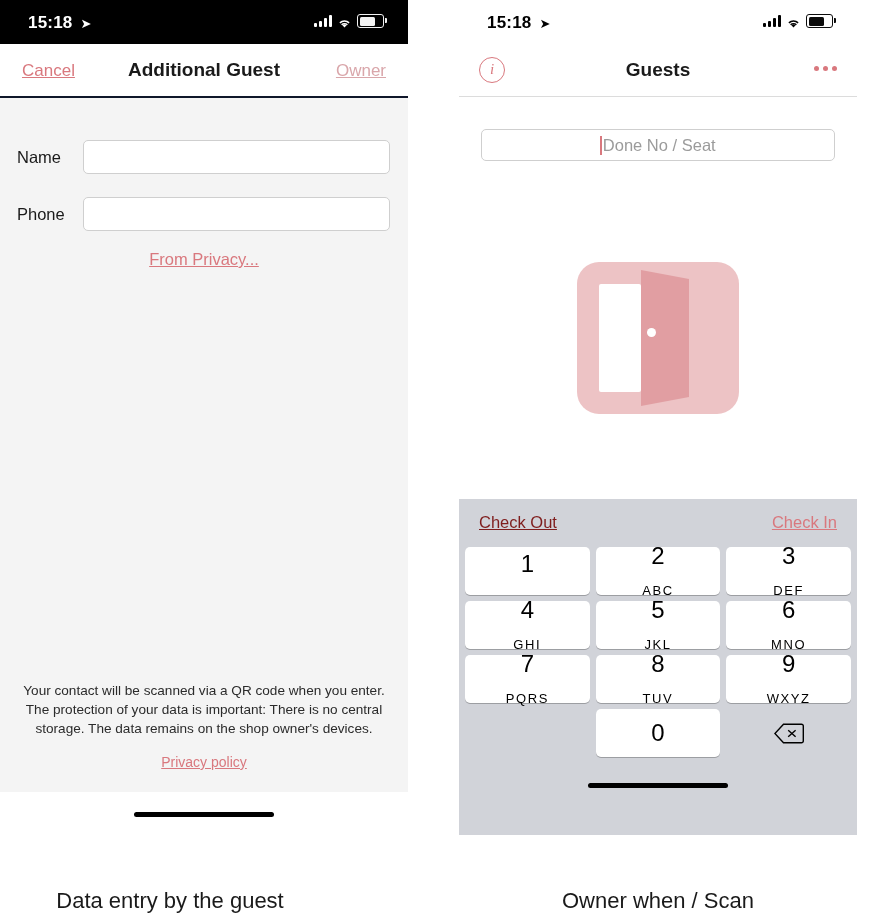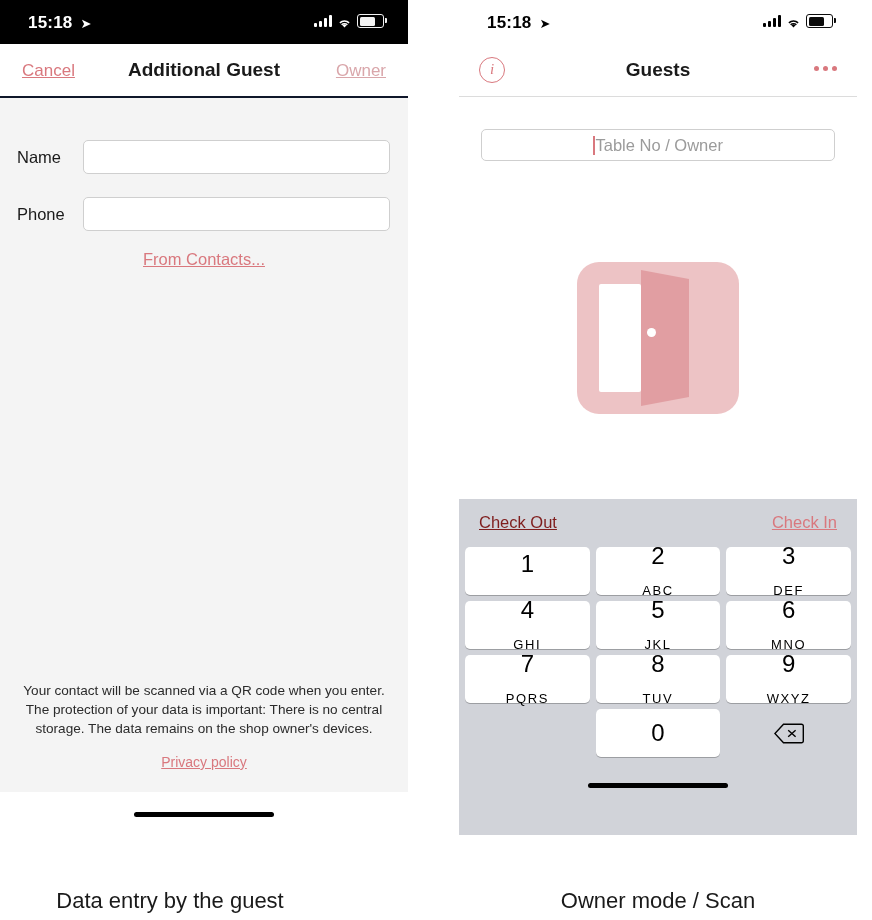--- a/index.html
+++ b/index.html
@@ -466,21 +466,21 @@
 
 
 
       <div class="form-row">
         <div class="form-label">Phone</div>
         <input class="form-input" type="text" placeholder="" style="">
       </div>
 
     </div>
 
-    <div class="from-contacts">From Contacts...</div>
+    <div class="from-contacts">From Privacy...</div>
 
     <div class="disclaimer">Your contact will be scanned via a QR code when you enter. The protection of your data is important: There is no central storage. The data remains on the shop owner's devices.</div>
     <div class="privacy">Privacy policy</div>
   </div>
 
   <div class="home-area">
     <div class="home-bar"></div>
   </div>
 </div>
 
@@ -518,21 +518,21 @@
         <i></i>
         <i></i>
         <i></i>
       </div>
   </div>
 
   <div class="right-body">
 
     <div class="table-field">
       <span class="caret"></span>
-      <span class="table-placeholder">Table No / Owner</span>
+      <span class="table-placeholder">Done No / Seat</span>
     </div>
 
     <div class="door-art">
       <div class="door-panel"></div>
       <div class="door-open"></div>
       <div class="door-knob"></div>
     </div>
 
     <div class="keypad-wrap">
       <div class="checkrow">
@@ -592,13 +592,13 @@
       </div>
 
       <div class="home-area-right">
         <div class="home-bar"></div>
       </div>
     </div>
   </div>
 </div>
 
 <div class="caption" id="caption-left">Data entry by the guest</div>
-<div class="caption" id="caption-right">Owner mode / Scan</div>
+<div class="caption" id="caption-right">Owner when / Scan</div>
 
 </body></html>

